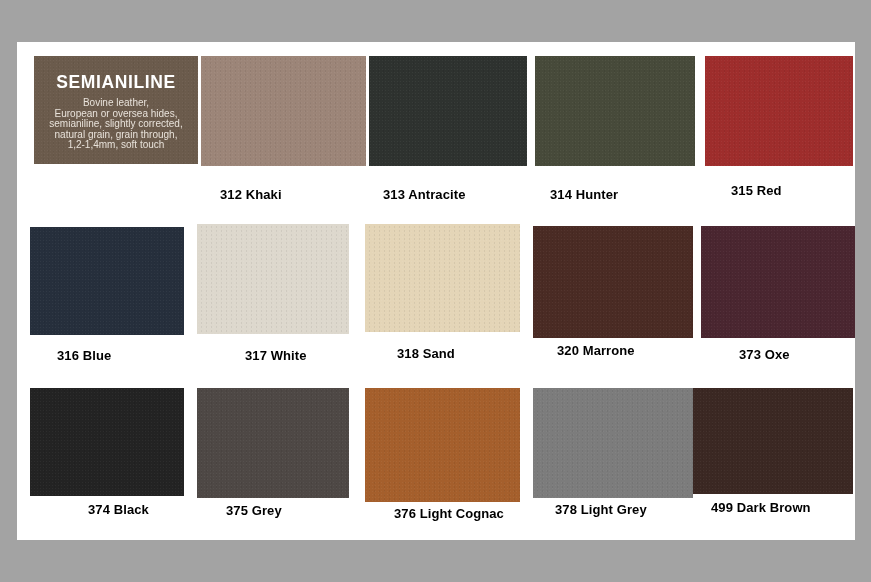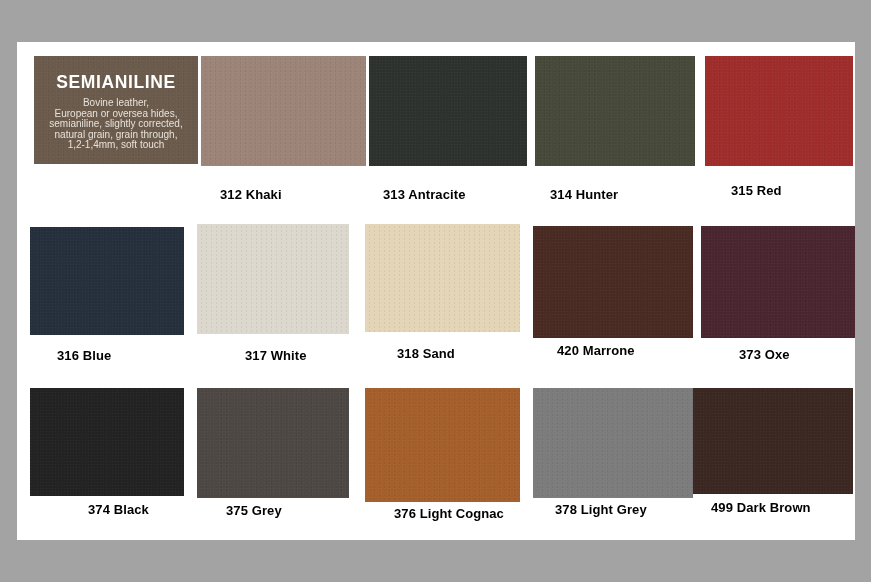--- a/index.html
+++ b/index.html
@@ -158,21 +158,21 @@
     <div class="swatch-cell" style="left:348px; top:182px; width:155px; height:108px;">
       <div class="swatch" style="background-color: rgb(228, 213, 183);"></div>
       <div class="grain"></div>
     </div>
     <div class="label" style="left:380px; top:304px;">318 Sand</div>
 
     <div class="swatch-cell" style="left:516px; top:184px; width:160px; height:112px;">
       <div class="swatch" style="background-color: rgb(74, 43, 36);"></div>
       <div class="grain"></div>
     </div>
-    <div class="label" style="left:540px; top:301px;">420 Marrone</div>
+    <div class="label" style="left:540px; top:301px;">320 Marrone</div>
 
     <div class="swatch-cell" style="left:684px; top:184px; width:154px; height:112px;">
       <div class="swatch" style="background-color: rgb(74, 38, 48);"></div>
       <div class="grain"></div>
     </div>
     <div class="label" style="left:722px; top:305px;">373 Oxe</div>
 
     <div class="swatch-cell" style="left:13px; top:346px; width:154px; height:108px;">
       <div class="swatch" style="background-color: rgb(35, 35, 35);"></div>
       <div class="grain"></div>

